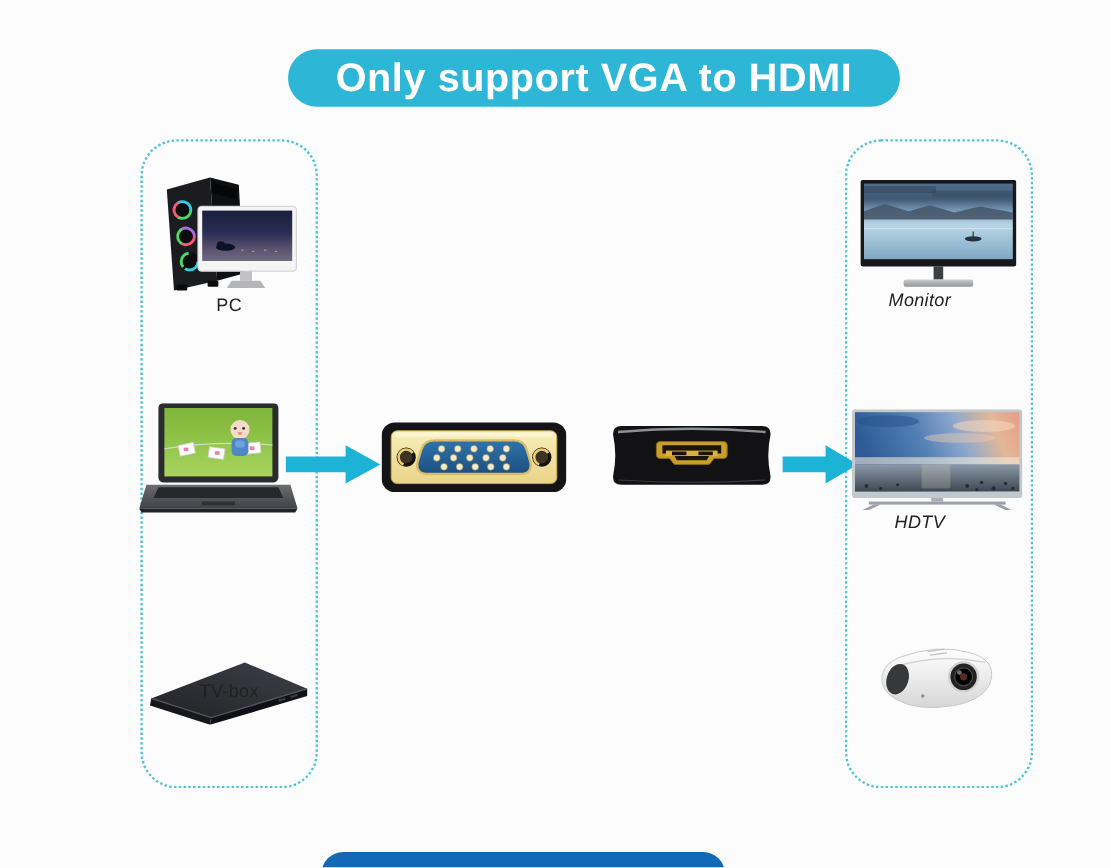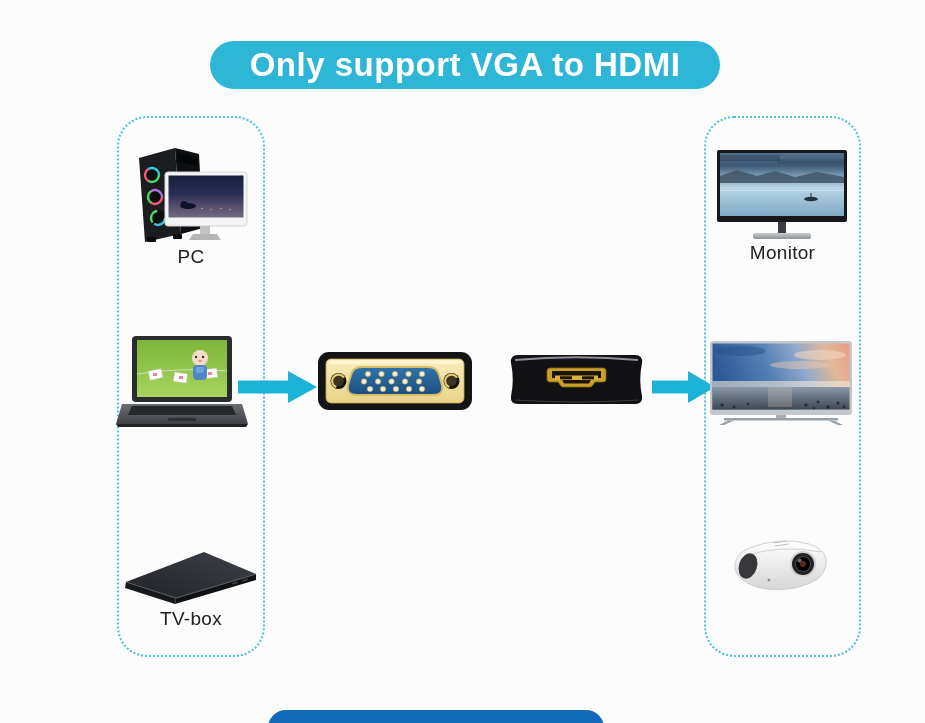--- a/index.html
+++ b/index.html
@@ -1,29 +1,29 @@
 <!DOCTYPE html>
 <html><head>
 <meta charset="utf-8">
 <style>
   html,body{margin:0;padding:0;background:#ffffff;}
   .stage{position:relative;width:925px;height:723px;background:#fcfcfc;overflow:hidden;
          font-family:"Liberation Sans", sans-serif;}
-  .banner-top{position:absolute;left:210px;top:41px;width:510px;height:48px;border-radius:24px;
+  .banner-top{position:absolute;left:240px;top:41px;width:510px;height:48px;border-radius:24px;
               background:#2eb6d7;display:flex;align-items:center;justify-content:center;}
   .banner-top span{color:#ffffff;font-size:33px;font-weight:700;letter-spacing:.5px;}
   .panel{position:absolute;top:116px;height:541px;border:2px dotted #4ec2da;border-radius:30px;
          box-sizing:border-box;background:transparent;}
   .panel.left{left:117px;width:148px;}
   .panel.right{left:704px;width:157px;}
   .dev{position:absolute;}
   .dev svg{display:block;}
-  .dlabel{position:absolute;text-align:center;font-size:19px;color:#212121;letter-spacing:.3px;}
+  .dlabel{position:absolute;text-align:center;font-size:15px;color:#212121;letter-spacing:.3px;}
   .dlabel.l{left:117px;width:148px;}
-  .dlabel.r{left:704px;width:157px;}
+  .dlabel.r{left:688px;width:157px;font-style:italic;}
   .banner-bottom{position:absolute;left:268px;top:710px;width:336px;height:40px;border-radius:18px;
                  background:#1169b8;}
 </style>
 </head>
 <body>
 
 <div class="stage">
 
   <div class="banner-top">
     <span>Only support VGA to HDMI</span>
@@ -126,21 +126,21 @@
         </linearGradient>
       </defs>
       <polygon points="6,36 84,6 136,28 56,52" fill="url(#gbox)"></polygon>
       <polygon points="6,36 56,52 55,58 5,42" fill="#17181b"></polygon>
       <polygon points="56,52 136,28 136,34 55,58" fill="#101114"></polygon>
       <path d="M6,36 L56,52 L136,28" fill="none" stroke="#565a62" stroke-width="1.2" opacity="0.8"></path>
       <rect x="112" y="36" width="6" height="2" fill="#3a3d44" transform="rotate(-17 115 37)"></rect>
       <rect x="122" y="33" width="6" height="2" fill="#3a3d44" transform="rotate(-17 125 34)"></rect>
     </svg>
   </div>
-  <div class="dlabel l" style="top:608px;text-align:center;">TV-box</div>
+  <div class="dlabel l" style="top:568px;text-align:center;">TV-box</div>
 
   <div class="dev" style="left:238px;top:368px;">
     <svg width="80" height="38" viewBox="0 0 80 38">
       <polygon points="0,12.5 50,12.5 50,3 79,19 50,35 50,25.5 0,25.5" fill="#1db3d7"></polygon>
     </svg>
   </div>
 
   <div class="dev" style="left:318px;top:351px;">
     <svg width="154" height="60" viewBox="0 0 154 60">
       <defs>
@@ -266,20 +266,21 @@
         <circle cx="128" cy="62" r="1.5"></circle>
           <circle cx="134" cy="66" r="1.4"></circle>
           <circle cx="104" cy="67" r="1.3"></circle>
       </g>
       <rect x="66" y="74" width="10" height="3" fill="#aab0b6"></rect>
       <rect x="14" y="77" width="114" height="2.5" fill="#9aa1a8"></rect>
       <polygon points="18,79.5 24,79.5 14,84 9,84" fill="#9aa1a8"></polygon>
       <polygon points="118,79.5 124,79.5 133,84 128,84" fill="#9aa1a8"></polygon>
     </svg>
   </div>
+  <div class="dlabel r" style="top:427px;">HDTV</div>
 
   <div class="dev" style="left:729px;top:536px;">
     <svg width="106" height="66" viewBox="0 0 106 66">
       <defs>
         <linearGradient id="gproj" x1="0" y1="0" x2="0" y2="1">
           <stop offset="0" stop-color="#ffffff"></stop>
             <stop offset="1" stop-color="#d6d6d6"></stop>
         </linearGradient>
       </defs>
       <path d="M20,12 Q52,0 80,8 Q100,14 97,30 Q94,46 66,52 Q36,57 18,47 Q4,39 6,27 Q8,17 20,12 Z" fill="url(#gproj)" stroke="#c6c6c6" stroke-width="0.8"></path>

